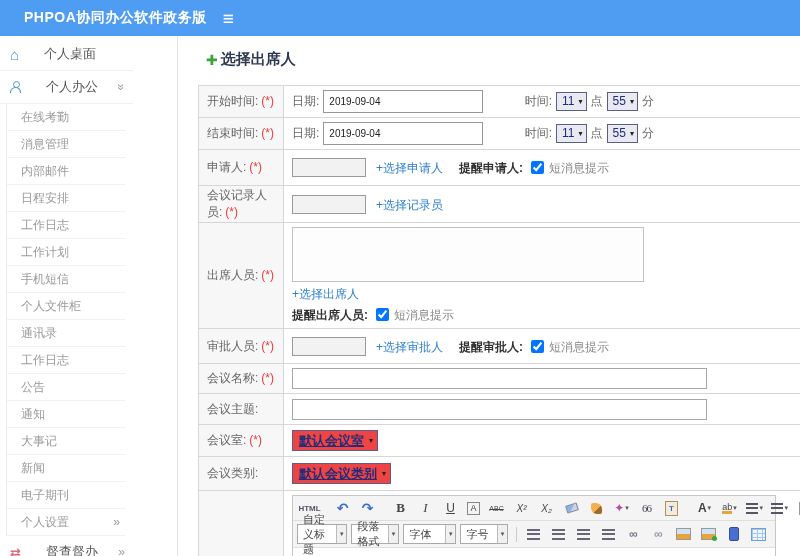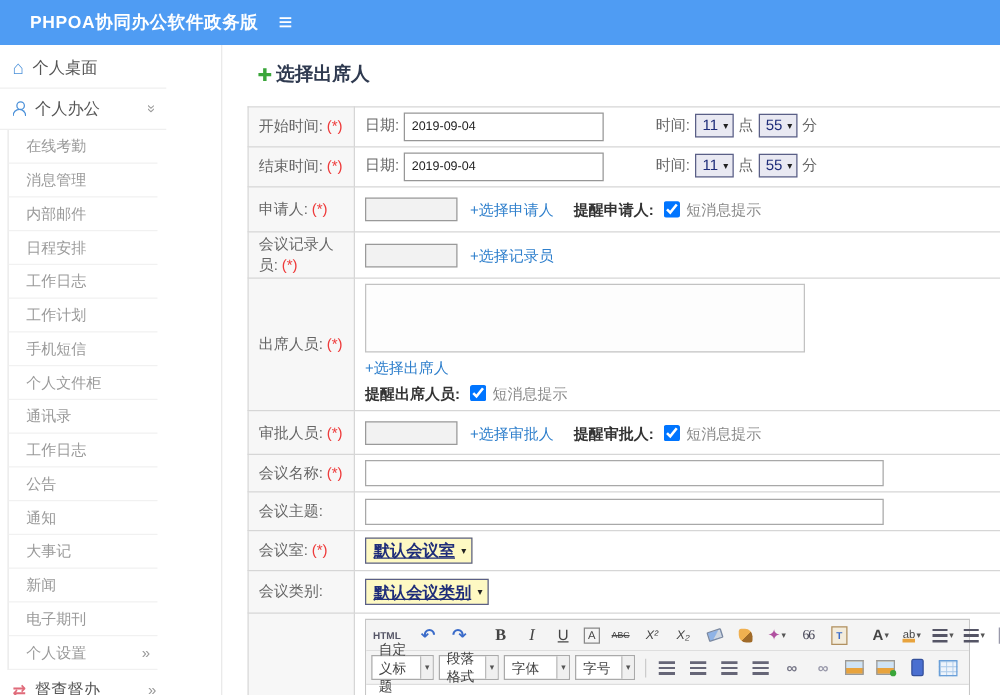--- a/index.html
+++ b/index.html
@@ -14,21 +14,21 @@
   .header .burger { margin-left:16px; font-size:19px; font-weight:bold; cursor:pointer; line-height:1; }
 
   
   .app { display:flex; height:520px; }
   .sidebar { width:178px; flex-shrink:0; background:#fff; border-right:1px solid #e3e3e3; padding-top:2px; }
   .content { flex:1; background:#fff; overflow:hidden; }
 
   
   .side-top { display:flex; align-items:center; height:33px; padding:0 8px 0 10px; font-size:13px; color:#555;
               border-bottom:1px solid #efefef; width:133px; cursor:pointer; }
-  .side-top .txt { margin-left:7px; }
+  .side-top .txt { margin-left:25px; }
   .home-icon { color:#4a90d9; font-size:15px; line-height:1; }
   .person-icon { width:11px; height:12px; position:relative; display:inline-block; }
   .person-icon::before { content:""; position:absolute; top:0; left:3px; width:5px; height:5px; border:1px solid #4a90d9; border-radius:50%; }
   .person-icon::after  { content:""; position:absolute; bottom:0; left:0; width:9px; height:5px; border:1px solid #4a90d9; border-bottom:none; border-radius:6px 6px 0 0; }
   .chev-down { margin-left:auto; color:#9a9a9a; font-size:12px; transform:rotate(90deg); }
   .chev-right { margin-left:auto; color:#9a9a9a; font-size:12px; }
   .side-sub { margin-left:6px; border-left:1px solid #e8e8e8; width:120px; }
   .sub-item { height:27px; line-height:26px; padding-left:14px; font-size:12px; color:#9a9a9a;
               border-bottom:1px solid #f1f1f1; display:flex; align-items:center; cursor:pointer; }
   .sub-item .chev-right { padding-right:6px; }
@@ -51,21 +51,21 @@
   .mini-select .arr { font-size:8px; color:#222; margin-left:4px; }
   .unit { margin:0 4px; color:#666; }
   .small-input { width:74px; height:19px; border:1px solid #9a9a9a; background:#f2f2f2; }
   .pick-link { color:#2e7fcc; text-decoration:none; margin-left:10px; cursor:pointer; }
   .remind { font-weight:bold; color:#333; margin-left:16px; }
   .sms { color:#888; margin-left:2px; }
   input[type=checkbox] { margin:0 3px 0 8px; vertical-align:-2px; }
   textarea.att { width:352px; height:55px; border:1px solid #c2c2c2; background:#fdfdfd; resize:none; display:block; }
   .sub-line { margin-top:4px; }
   .wide-input { width:415px; height:21px; border:1px solid #a8a8a8; }
-  .room-select { display:inline-flex; align-items:center; border:1px solid #5a5f86; background:#fef9c3; height:21px;
+  .room-select { display:inline-flex; align-items:center; border:1px solid #5a5f86; background:#ef4444; height:21px;
                  padding:0 4px 0 6px; font-size:13px; color:#1f2d7a; font-weight:bold; cursor:pointer; }
   .room-select .val { text-decoration:underline; }
   .room-select .arr { font-size:8px; color:#222; margin-left:5px; }
 
   
   .editor { width:484px; border:1px solid #c6c6c6; background:#fff; }
   .tb { display:flex; align-items:center; padding:3px 4px; background:#f4f4f4; border-bottom:1px solid #dedede; }
   .ti { height:18px; min-width:17px; display:inline-flex; align-items:center; justify-content:center;
         margin:0 4px; font-size:11px; color:#444; cursor:pointer; }
   .sep { width:1px; height:15px; background:#ccc; margin:0 4px; }

